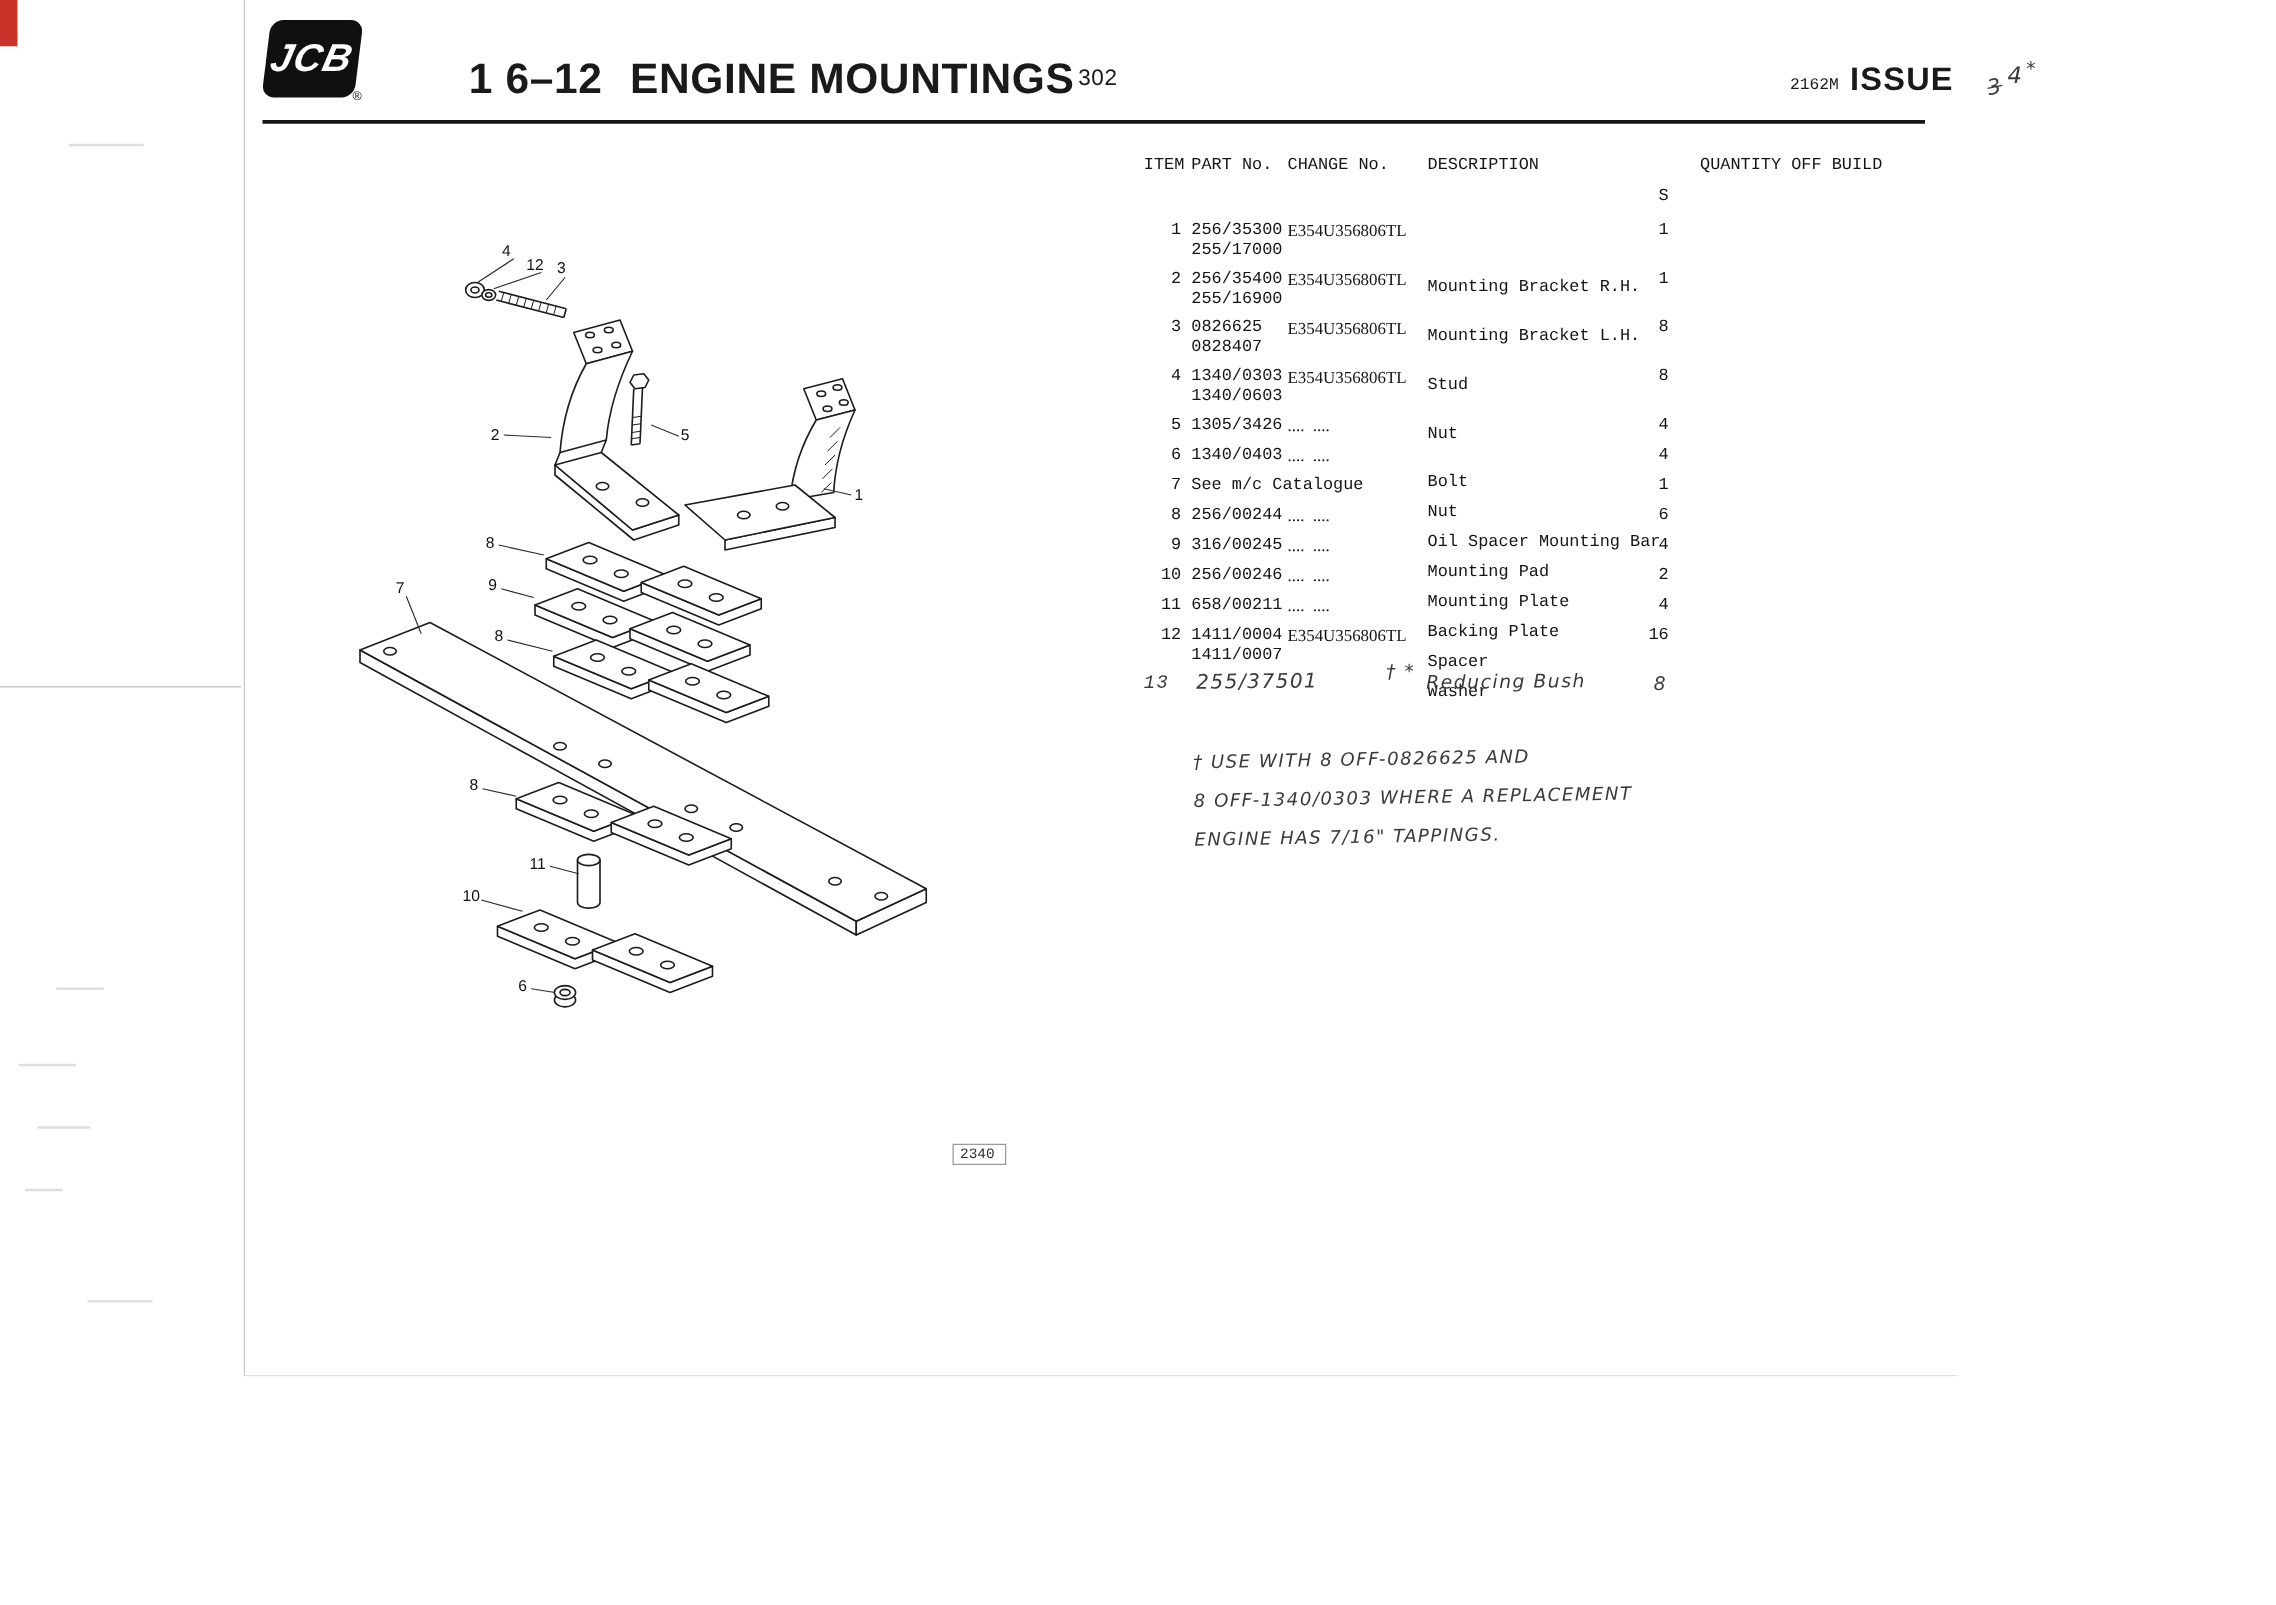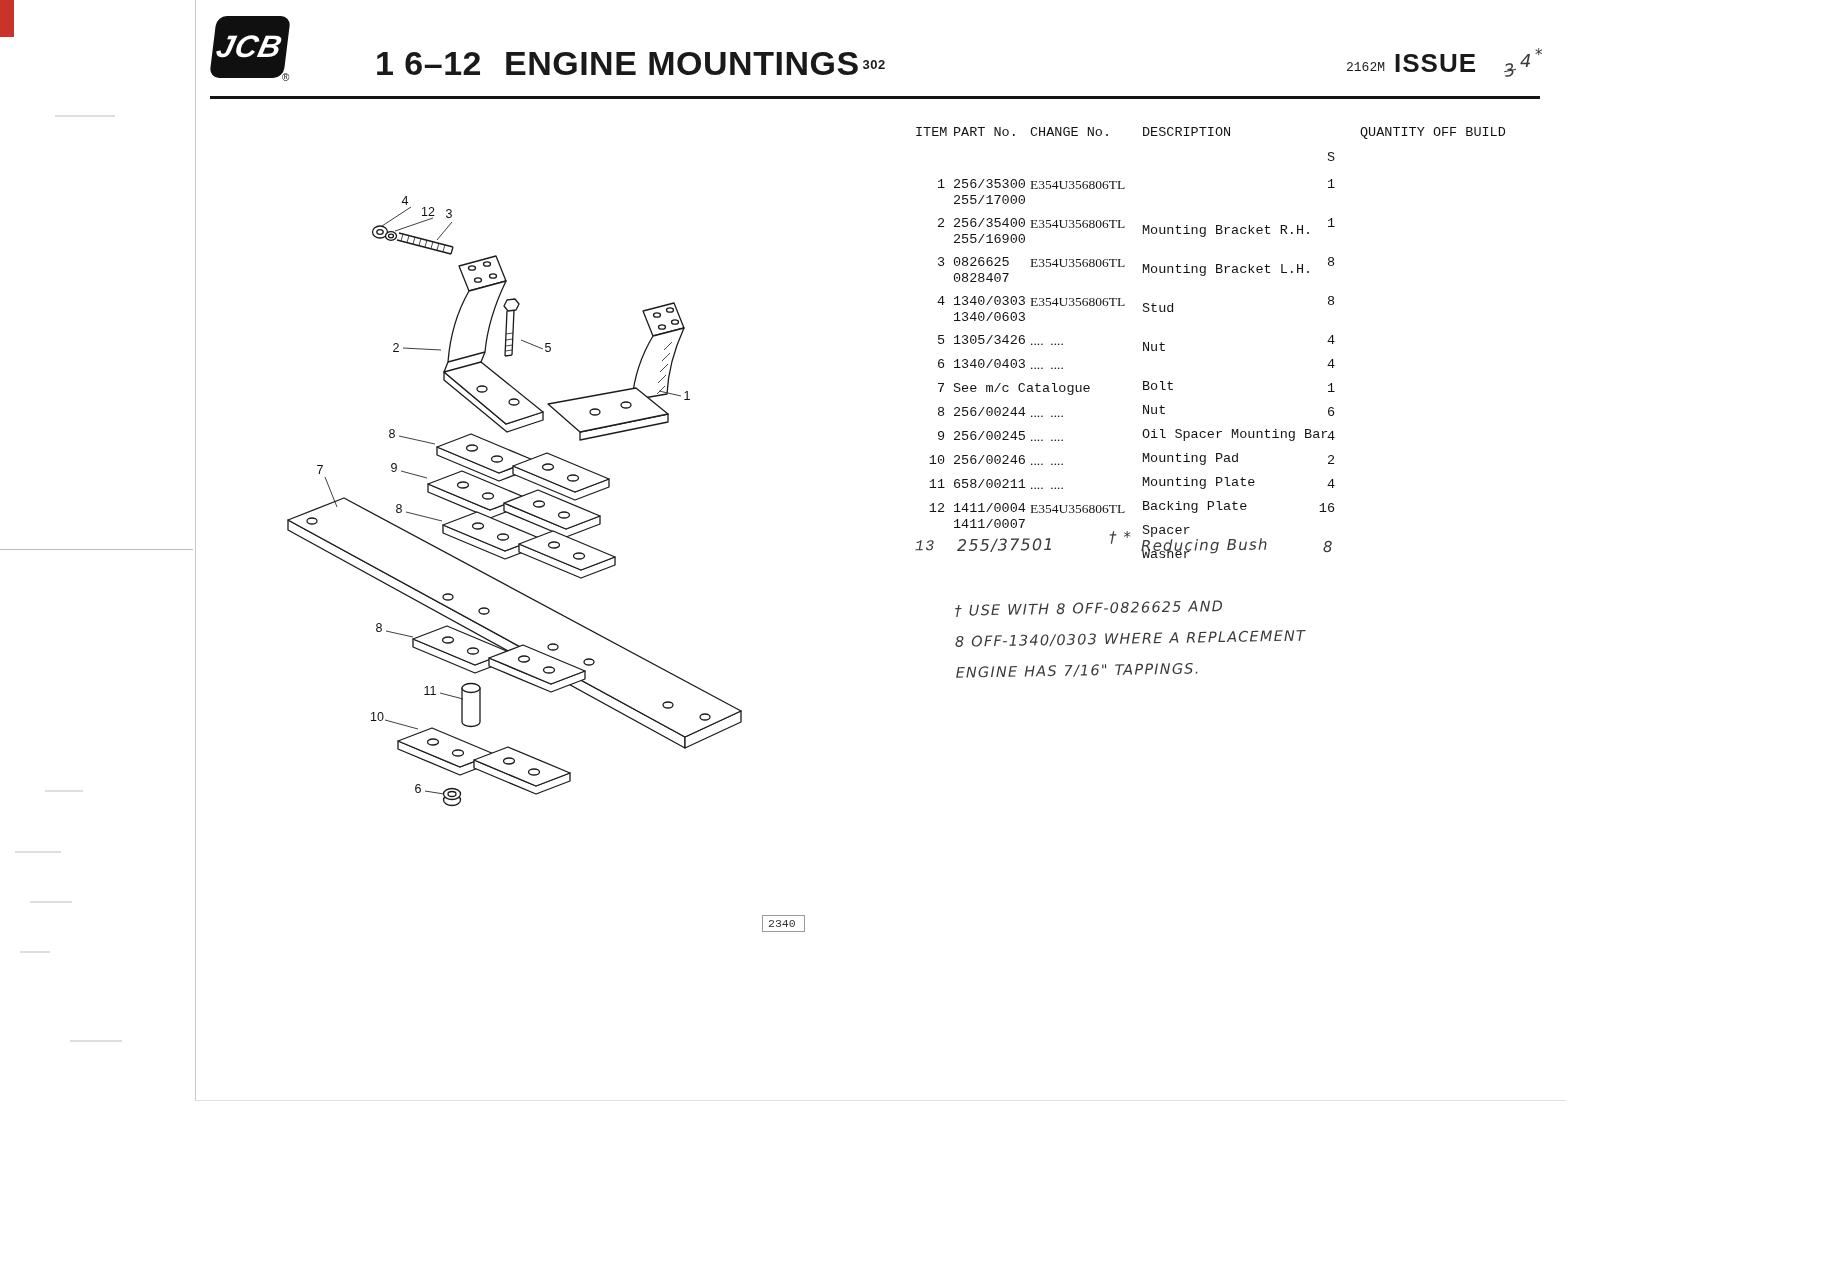--- a/index.html
+++ b/index.html
@@ -19,22 +19,22 @@
 
   
   .logo{left:213px;top:16px;width:74px;height:62px;background:#101010;
         border-radius:10px;transform:skewX(-7deg);
         display:flex;align-items:center;justify-content:center;}
   .logo-text{color:#fff;font-weight:bold;font-style:italic;font-size:31px;letter-spacing:1px;
         font-family:"Liberation Sans",sans-serif;transform:skewX(-6deg);}
   .logo-reg{left:282px;top:72px;font-size:10px;color:#111;}
   .title{left:375px;top:44px;font-size:34px;font-weight:bold;letter-spacing:.5px;white-space:nowrap;}
   .title .sec{margin-right:22px;}
-  .title-ref{font-size:13px;font-weight:bold;vertical-align:6px;margin-left:3px;}
-  .issue{left:1342px;top:44px;width:230px;height:44px;}
+  .title-ref{font-size:18px;font-weight:normal;vertical-align:6px;margin-left:3px;}
+  .issue{left:1428px;top:44px;width:230px;height:44px;}
   .issue-code{position:absolute;left:4px;top:16px;font-size:13px;
         font-family:"Liberation Mono","DejaVu Sans Mono",monospace;}
   .issue-label{position:absolute;left:52px;top:4px;font-size:26px;font-weight:bold;letter-spacing:1px;}
   .issue-old{position:absolute;left:162px;top:16px;font-size:17px;text-decoration:line-through;
         transform:rotate(-12deg);}
   .issue-cur{position:absolute;left:178px;top:6px;font-size:18px;}
   .issue-star{position:absolute;left:193px;top:2px;font-size:15px;}
   .hand, .issue-old, .issue-cur{
         font-family:"DejaVu Sans",sans-serif;font-style:italic;color:#3a3a3a;letter-spacing:1.2px;}
   .rule{left:210px;top:96px;width:1330px;height:3px;background:#151515;}
@@ -191,21 +191,21 @@
         <span class="c-part">
           <div>256/00244</div>
         </span>
         <span class="c-change">....  ....</span>
         <span class="c-desc">Mounting Pad</span>
         <span class="c-qty">6</span>
       </div>
       <div class="t-row">
         <span class="c-item">9</span>
         <span class="c-part">
-          <div>256/00245</div>
+          <div>316/00245</div>
         </span>
         <span class="c-change">....  ....</span>
         <span class="c-desc">Mounting Plate</span>
         <span class="c-qty">4</span>
       </div>
       <div class="t-row">
         <span class="c-item">10</span>
         <span class="c-part">
           <div>256/00246</div>
         </span>

